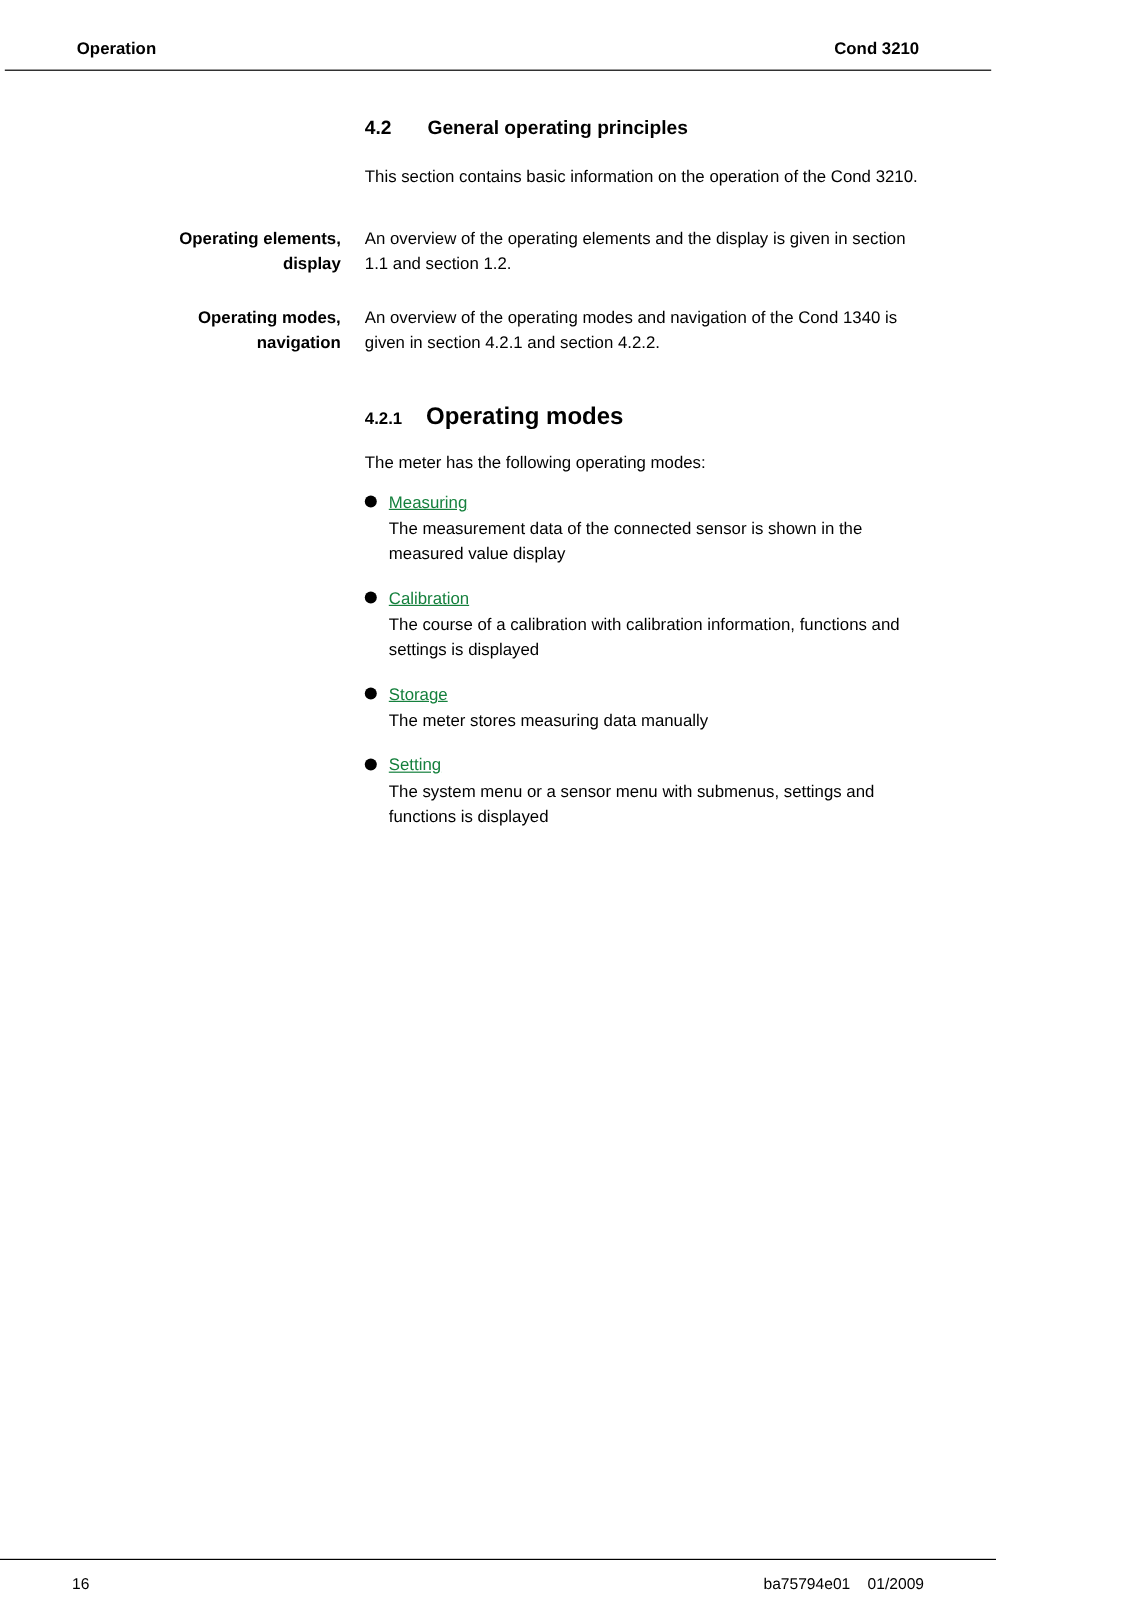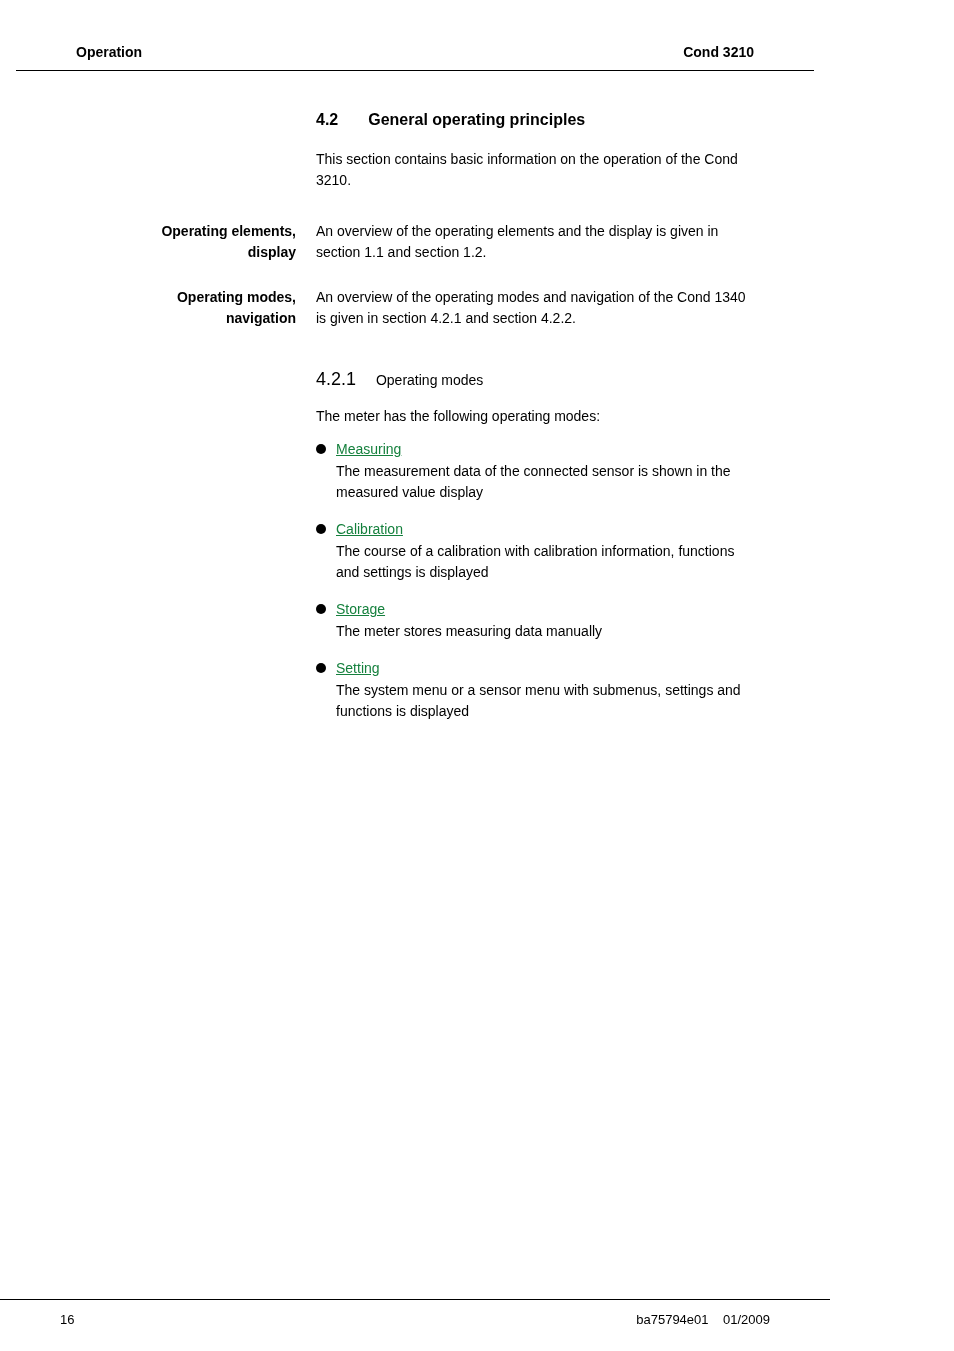--- a/index.html
+++ b/index.html
@@ -14,21 +14,21 @@
       background: #ffffff;
       font-family: Arial, Helvetica, sans-serif;
       font-size: 14px;
       color: #000000;
       position: relative;
     }
 
     .page-container {
       width: 830px;
       min-height: 1351px;
-      padding: 16px;
+      padding: 4px;
       position: relative;
     }
 
     
     .header {
       display: flex;
       justify-content: space-between;
       align-items: flex-end;
       padding: 28px 60px 10px 60px;
       border-bottom: 1px solid #000;
@@ -102,28 +102,28 @@
     }
 
     
     .subsection-heading {
       margin-left: 240px;
       margin-top: 40px;
       margin-bottom: 16px;
     }
 
     .subsection-number {
-      font-size: 18px;
-      font-weight: normal;
+      font-size: 14px;
+      font-weight: bold;
       margin-right: 16px;
     }
 
     .subsection-title {
-      font-size: 14px;
-      font-weight: normal;
+      font-size: 20px;
+      font-weight: bold;
     }
 
     .subsection-intro {
       margin-left: 240px;
       margin-bottom: 14px;
       font-size: 14px;
       line-height: 1.5;
     }
 
     

